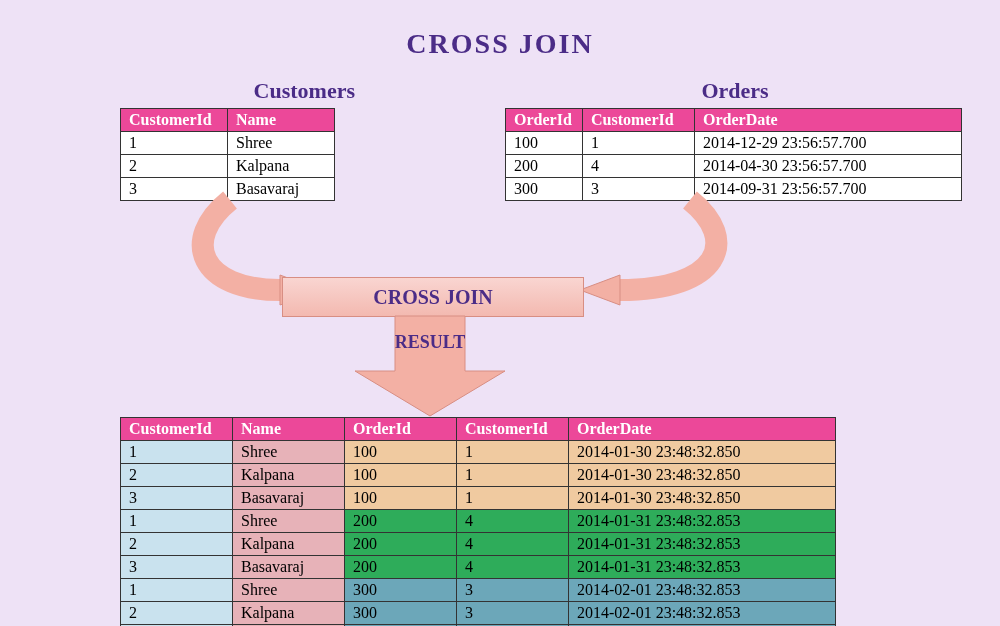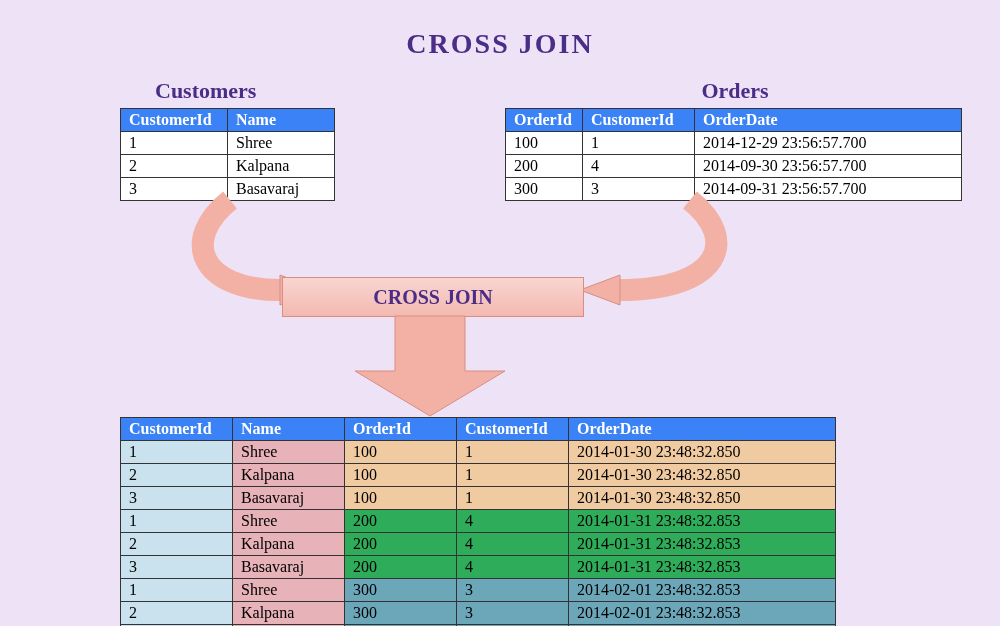--- a/index.html
+++ b/index.html
@@ -1,24 +1,24 @@
 <!DOCTYPE html>
 <html><head>
 <meta charset="utf-8">
 <style>
   html,body{margin:0;padding:0;width:1000px;height:626px;background:#eee2f6;font-family:"Times New Roman",serif;color:#000;}
   .stage{position:relative;width:1000px;height:626px;}
   .title{position:absolute;left:0;right:0;top:28px;text-align:center;font-size:28px;font-weight:bold;letter-spacing:2px;color:#4b2c87;}
   .subheading{position:absolute;font-size:22px;font-weight:bold;color:#4b2c87;}
-  .sub-customers{left:155px;top:78px;width:200px;text-align:left;}
+  .sub-customers{left:155px;top:78px;width:200px;text-align:right;}
   .sub-orders{left:505px;top:78px;width:460px;text-align:center;}
 
   table{border-collapse:collapse;}
   th,td{border:1px solid #333;padding:2px 8px;font-size:16px;text-align:left;font-family:"Times New Roman",serif;}
-  th{background:#3b82f6;color:#fff;font-weight:bold;}
+  th{background:#ec4899;color:#fff;font-weight:bold;}
 
   .tbl-customers{position:absolute;left:120px;top:108px;}
   .tbl-customers th:nth-child(1),.tbl-customers td:nth-child(1){width:90px;}
   .tbl-customers th:nth-child(2),.tbl-customers td:nth-child(2){width:90px;}
 
   .tbl-orders{position:absolute;left:505px;top:108px;}
   .tbl-orders th:nth-child(1),.tbl-orders td:nth-child(1){width:60px;}
   .tbl-orders th:nth-child(2),.tbl-orders td:nth-child(2){width:95px;}
   .tbl-orders th:nth-child(3),.tbl-orders td:nth-child(3){width:250px;}
 
@@ -93,21 +93,21 @@
       </thead>
     <tbody id="orders-body">
         <tr>
           <td>100</td>
           <td>1</td>
           <td>2014-12-29 23:56:57.700</td>
         </tr>
         <tr>
           <td>200</td>
           <td>4</td>
-          <td>2014-09-30 23:56:57.700</td>
+          <td>2014-04-30 23:56:57.700</td>
         </tr>
         <tr>
           <td>300</td>
           <td>3</td>
           <td>2014-09-31 23:56:57.700</td>
         </tr>
       </tbody>
   </table>
 
   <svg class="arrow curved" style="left:170px;top:200px;width:160px;height:110px;">
@@ -118,20 +118,21 @@
   <svg class="arrow curved" style="left:560px;top:200px;width:180px;height:110px;">
     <path d="M 130 0 C 180 40, 160 90, 60 90"></path>
     <polygon points="60,75 20,90 60,105"></polygon>
   </svg>
 
   <div class="crossjoin-box">CROSS JOIN</div>
 
   <svg class="arrow big-down" viewBox="0 0 160 100">
     <polygon points="45,0 115,0 115,55 155,55 80,100 5,55 45,55"></polygon>
   </svg>
+  <div class="result-label">RESULT</div>
 
   <table class="tbl-result">
     <thead>
         <tr>
       <th>CustomerId</th>
       <th>Name</th>
       <th>OrderId</th>
       <th>CustomerId</th>
       <th>OrderDate</th>
     </tr>

